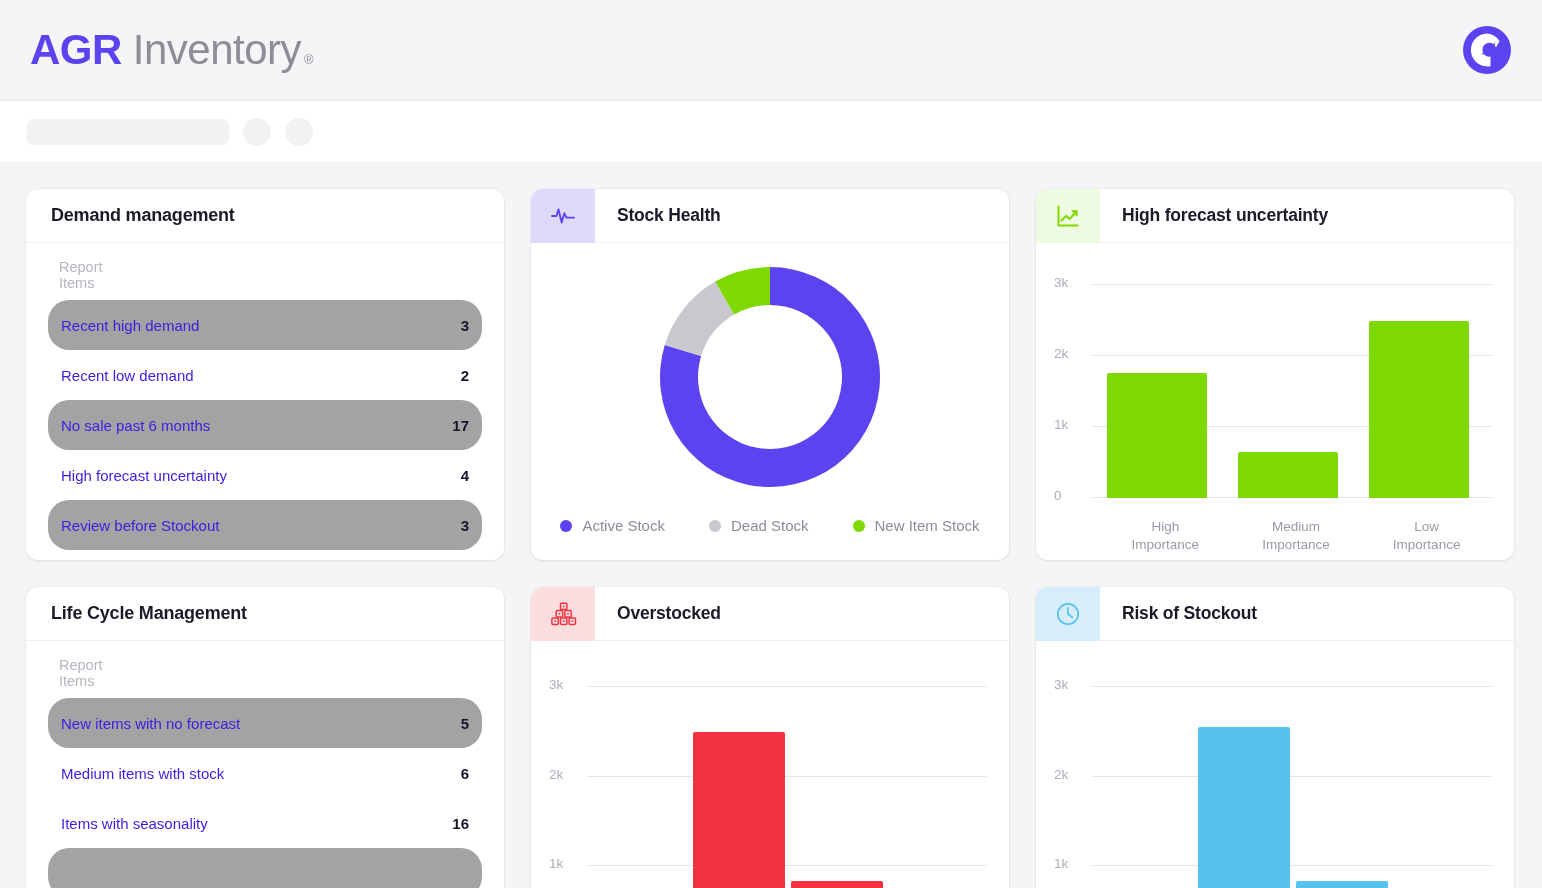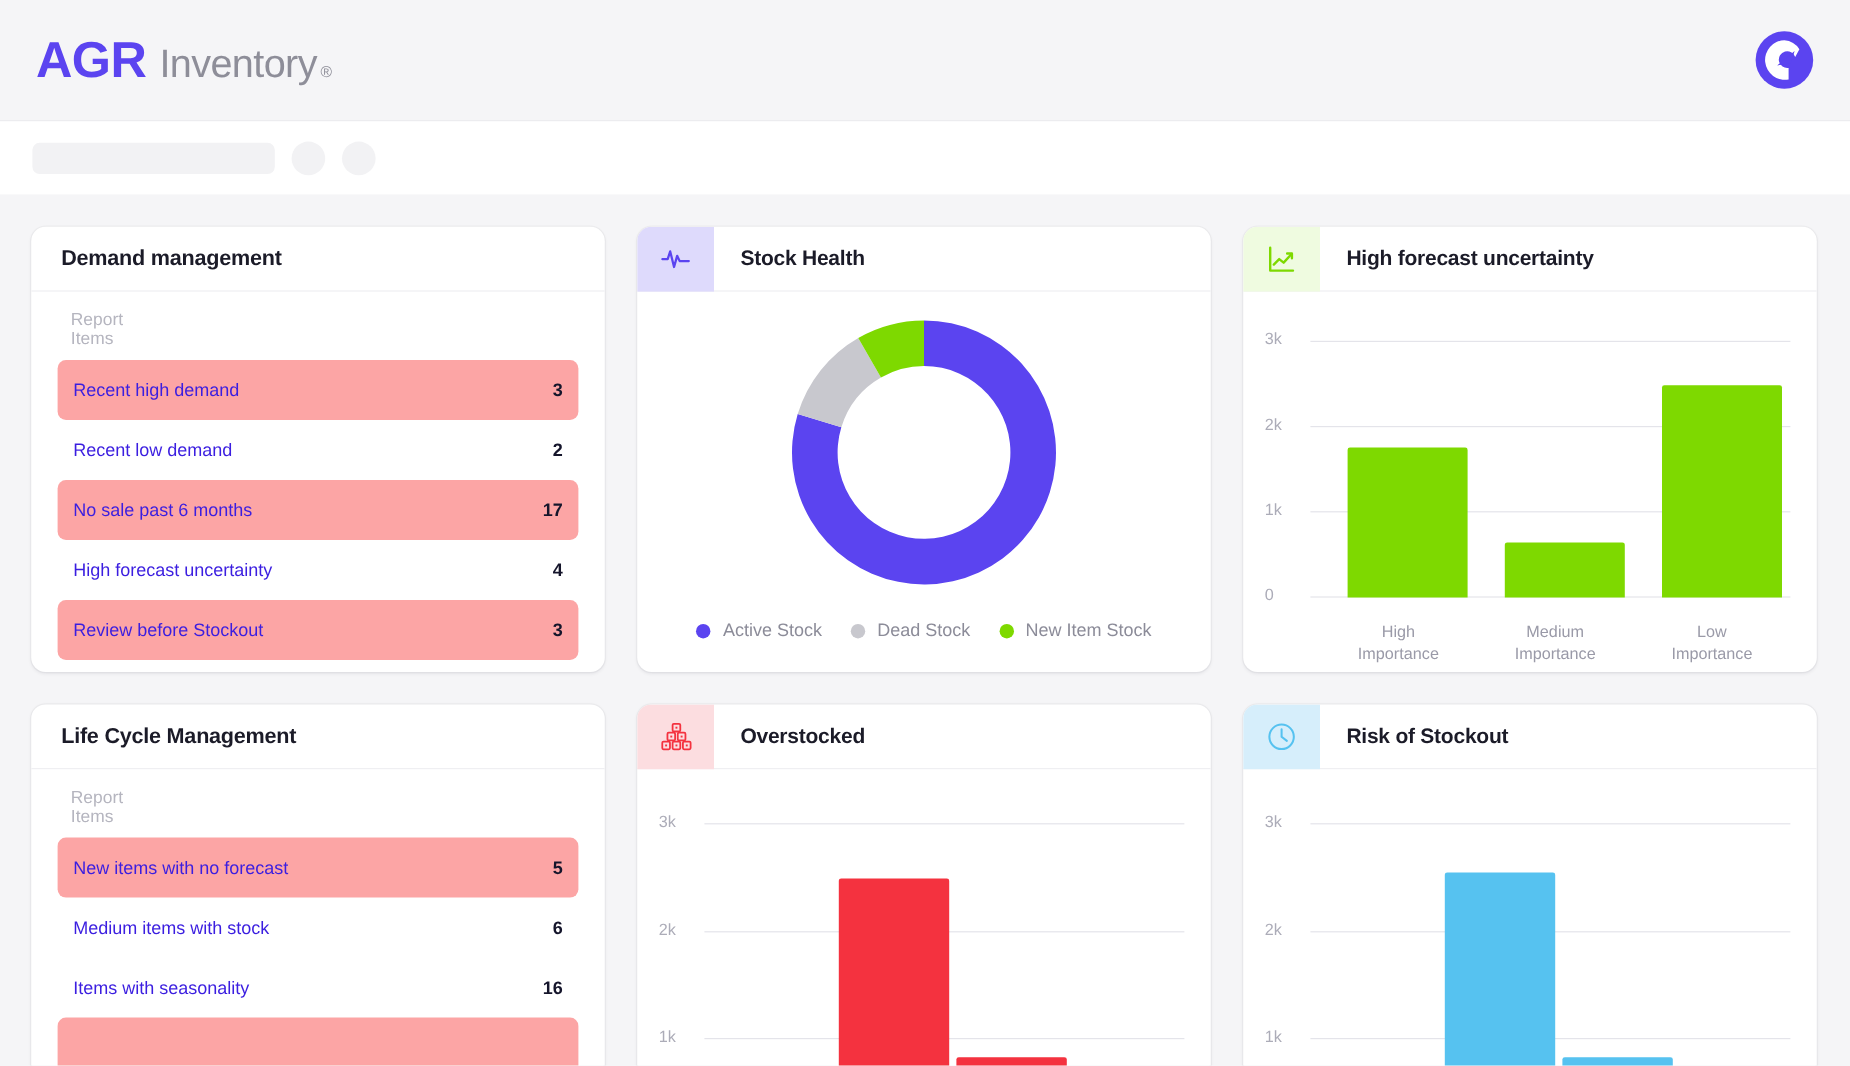--- a/index.html
+++ b/index.html
@@ -17,21 +17,21 @@
     display: flex; align-items: center;
     padding: 0 30px;
     position: relative;
   }
   .logo { display: flex; align-items: baseline; }
   .logo-agr {
     font-size: 42px; font-weight: bold; color: #5b44f0;
     letter-spacing: -0.5px;
   }
   .logo-inventory {
-    font-size: 33px; font-weight: 400; color: #8e8e99;
+    font-size: 42px; font-weight: 400; color: #8e8e99;
     letter-spacing: -0.5px; margin-left: 11px;
   }
   .logo-reg { font-size: 13px; color: #8e8e99; margin-left: 3px; }
   .brand-mark {
     position: absolute; right: 29px; top: 24px;
     width: 52px; height: 52px;
   }
 
   
   .toolbar {
@@ -83,51 +83,51 @@
     display: flex; justify-content: space-between;
     padding: 16px 11px 9px 11px;
     font-size: 14.5px; color: #b5b5bf; flex-direction: column;
   }
   .row {
     display: flex; justify-content: space-between; align-items: center;
     height: 50px; padding: 0 13px;
     border-radius: 7px;
     margin-bottom: 0px;
   }
-  .row.alt { background: #fca5a5; }
+  .row.alt { background: #a3a3a3; border-radius: 21px; }
   .row-label { font-size: 15px; color: #3b1ee0; }
   .row-value { font-size: 15px; font-weight: bold; color: #15152b; display: flex; align-items: center; gap: 9px; }
   .dot-alert { width: 11px; height: 11px; border-radius: 50%; background: #f4323f; display: inline-block; }
 
   
   .chart-body { flex: 1; position: relative; padding: 24px 16px 0 16px; }
   .plot { position: relative; width: 100%; height: 100%; }
   .gridline {
     position: absolute; left: 40px; right: 6px; height: 1px;
     background: #e4e4ea;
   }
   .gridline span {
     position: absolute; left: -38px; top: -9px;
     font-size: 13.5px; color: #acacb8; width: 30px; text-align: left;
   }
   .bars {
     position: absolute; left: 48px; right: 6px; bottom: 0;
     display: flex; align-items: flex-end; justify-content: space-around;
     height: 100%;
   }
-  .bar-col { display: flex; flex-direction: column; align-items: flex-end; height: 100%; justify-content: flex-end; }
+  .bar-col { display: flex; flex-direction: column; align-items: flex-start; height: 100%; justify-content: flex-end; }
   .bar { border-radius: 2px 2px 0 0; }
   .bar-label {
     font-size: 13.5px; color: #9a9aa8; text-align: center;
     line-height: 1.35; margin-top: 9px; white-space: pre-line;
   }
 
   
   .donut-wrap { flex: 1; display: flex; flex-direction: column; align-items: center; justify-content: center; padding-bottom: 6px; }
-  .legend { display: flex; gap: 24px; padding-bottom: 26px; justify-content: center; }
+  .legend { display: flex; gap: 44px; padding-bottom: 26px; justify-content: center; }
   .legend-item { display: flex; align-items: center; gap: 10px; font-size: 15px; color: #8c8c99; }
   .legend-swatch { width: 12px; height: 12px; border-radius: 50%; }
 </style>
 </head>
 <body>
 
 <div class="app-header">
   <div class="logo">
     <span class="logo-agr">AGR</span>
     <span class="logo-inventory">Inventory</span>

